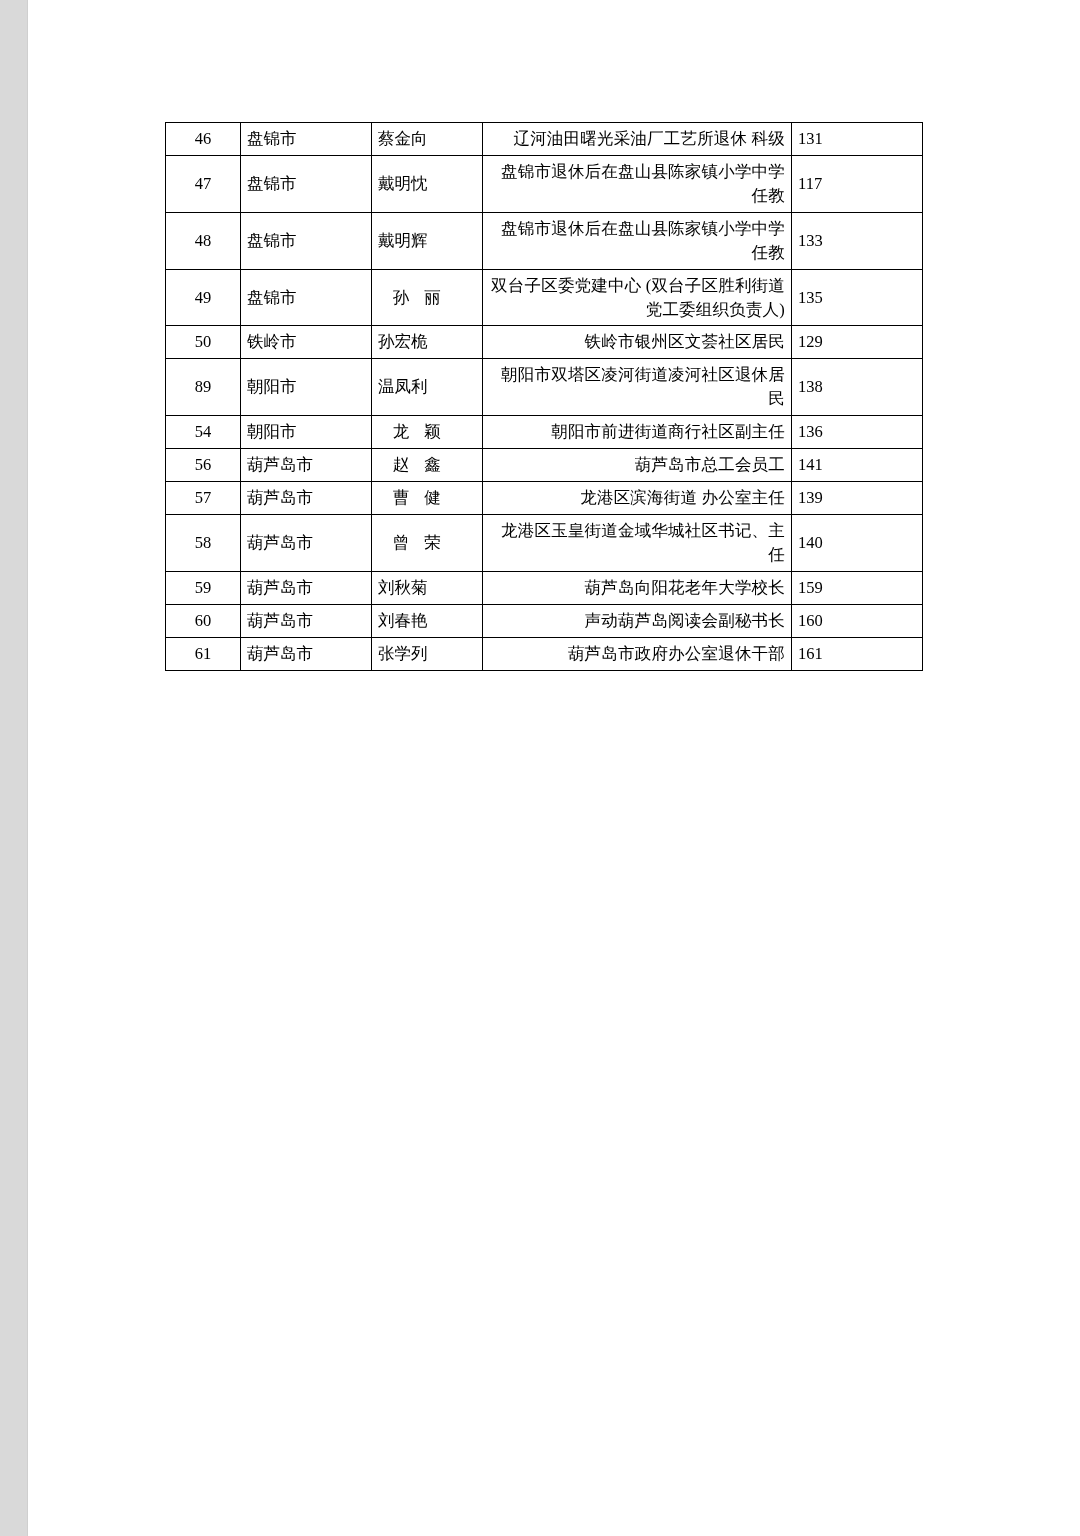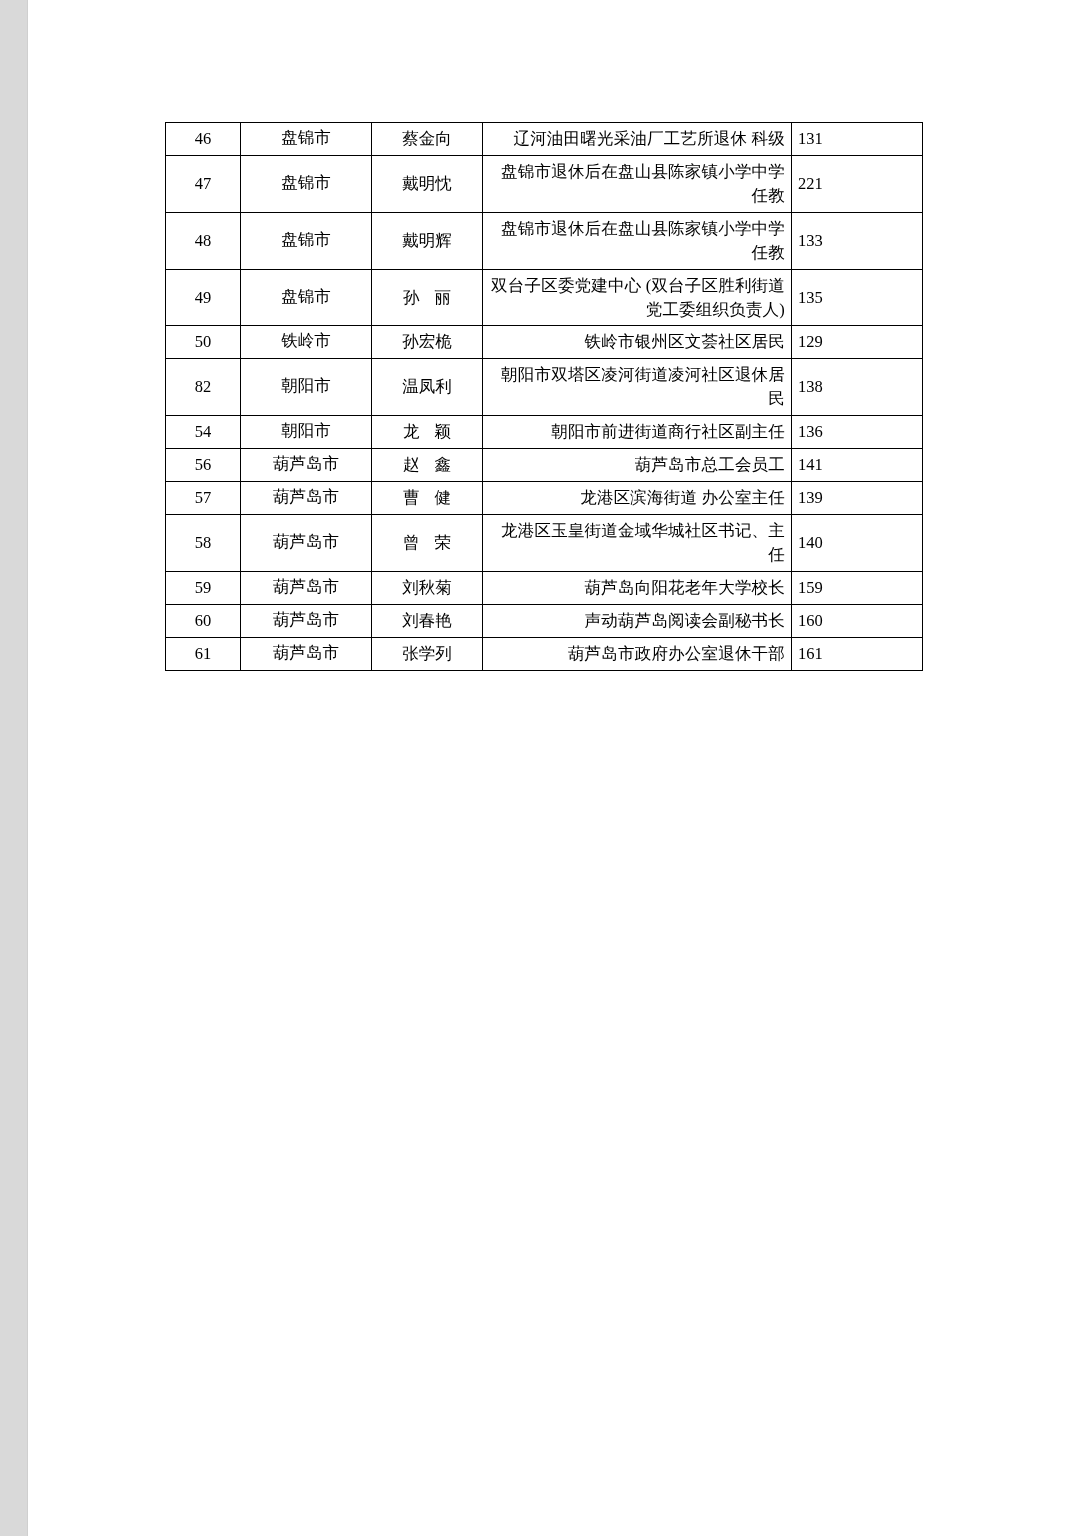--- a/index.html
+++ b/index.html
@@ -39,26 +39,24 @@
     color: #000;
     padding: 4px 6px;
     vertical-align: middle;
   }
   td.c-idx {
     width: 62px;
     text-align: center;
   }
   td.c-city {
     width: 118px;
-    text-align: center;
-    font-family: Liberation Mono, monospace;
   }
   td.c-name {
     width: 98px;
-    text-align: center;
+    text-align: left;
   }
   td.c-desc {
     width: 296px;
     text-align: right;
     letter-spacing: 0.2px;
   }
   td.c-num {
     width: 118px;
     text-align: left;
   }
@@ -81,21 +79,21 @@
             <td class="c-city">盘锦市</td>
             <td class="c-name">蔡金向</td>
             <td class="c-desc">辽河油田曙光采油厂工艺所退休 科级</td>
             <td class="c-num">131</td>
           </tr>
           <tr>
             <td class="c-idx">47</td>
             <td class="c-city">盘锦市</td>
             <td class="c-name">戴明忱</td>
             <td class="c-desc">盘锦市退休后在盘山县陈家镇小学中学任教</td>
-            <td class="c-num">221</td>
+            <td class="c-num">117</td>
           </tr>
           <tr>
             <td class="c-idx">48</td>
             <td class="c-city">盘锦市</td>
             <td class="c-name">戴明辉</td>
             <td class="c-desc">盘锦市退休后在盘山县陈家镇小学中学任教</td>
             <td class="c-num">133</td>
           </tr>
           <tr>
             <td class="c-idx">49</td>
@@ -105,21 +103,21 @@
             <td class="c-num">135</td>
           </tr>
           <tr>
             <td class="c-idx">50</td>
             <td class="c-city">铁岭市</td>
             <td class="c-name">孙宏桅</td>
             <td class="c-desc">铁岭市银州区文荟社区居民</td>
             <td class="c-num">129</td>
           </tr>
           <tr>
-            <td class="c-idx">82</td>
+            <td class="c-idx">89</td>
             <td class="c-city">朝阳市</td>
             <td class="c-name">温凤利</td>
             <td class="c-desc">朝阳市双塔区凌河街道凌河社区退休居民</td>
             <td class="c-num">138</td>
           </tr>
           <tr>
             <td class="c-idx">54</td>
             <td class="c-city">朝阳市</td>
             <td class="c-name"><span class="sp2">龙颖</span></td>
             <td class="c-desc">朝阳市前进街道商行社区副主任</td>

